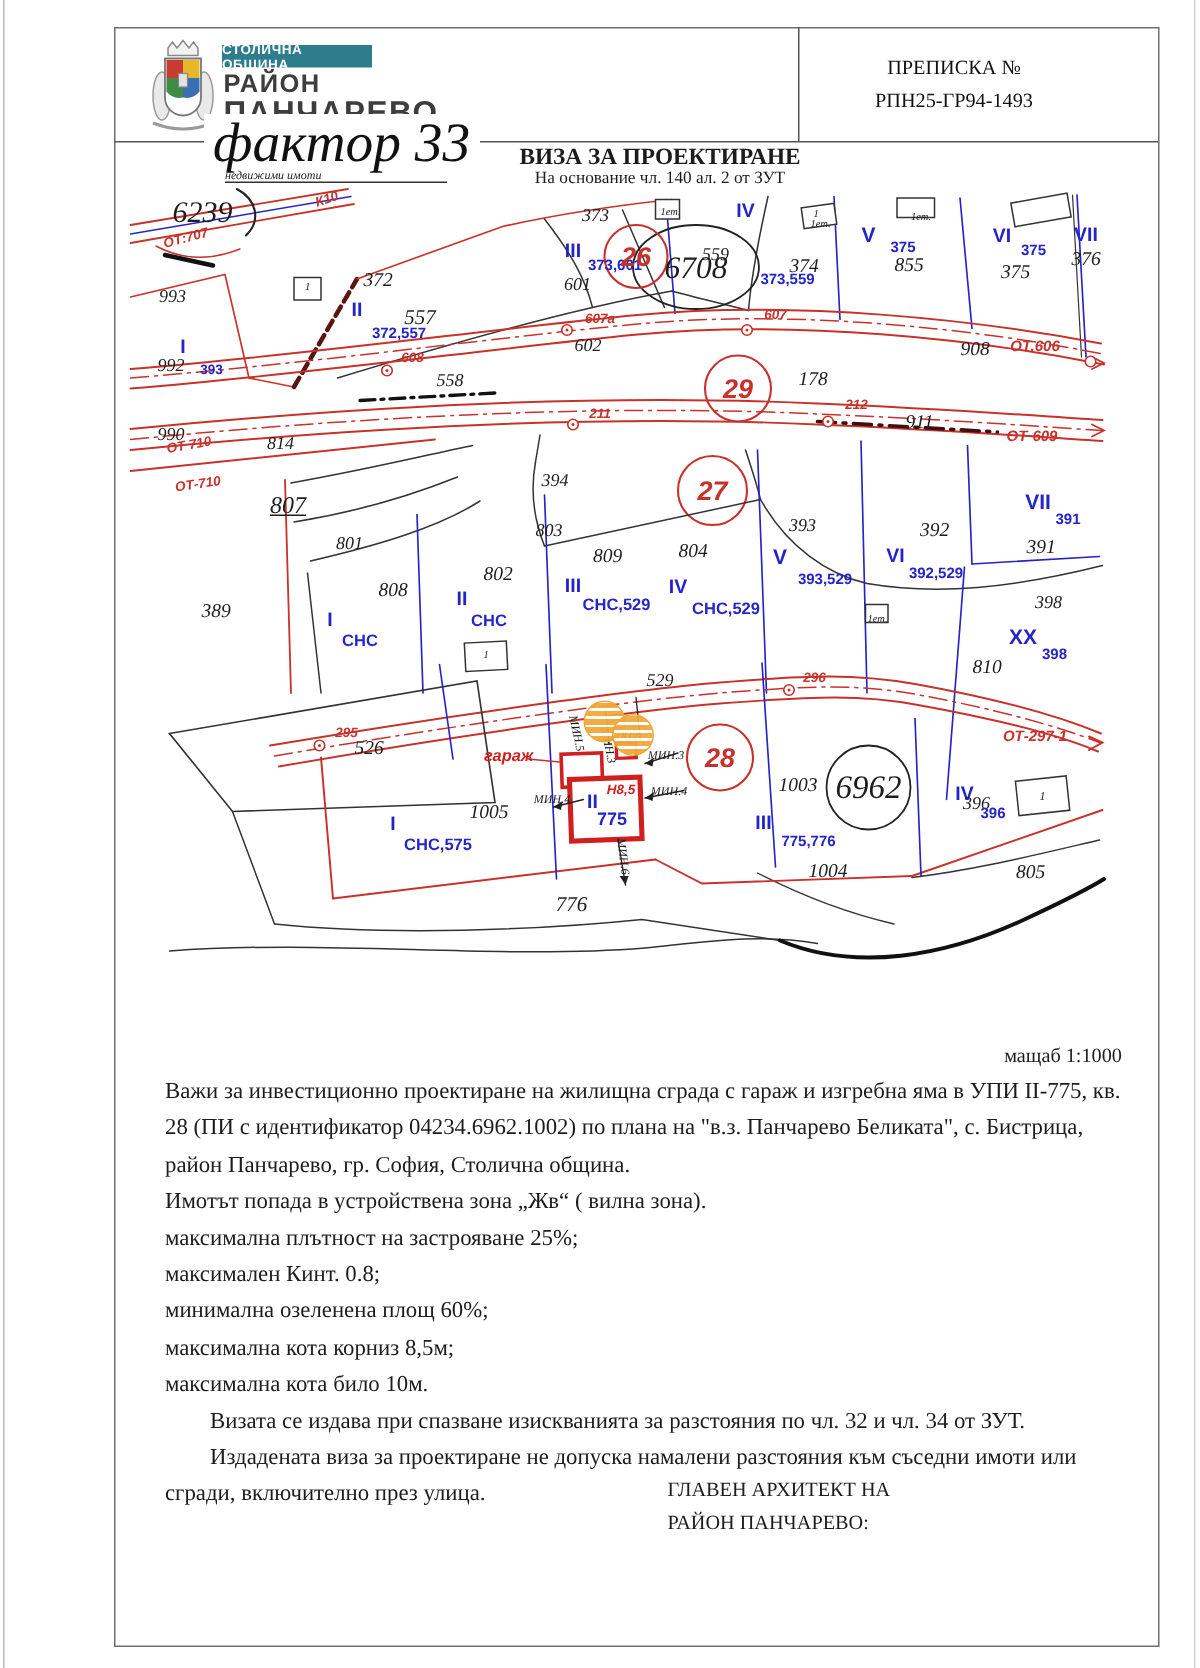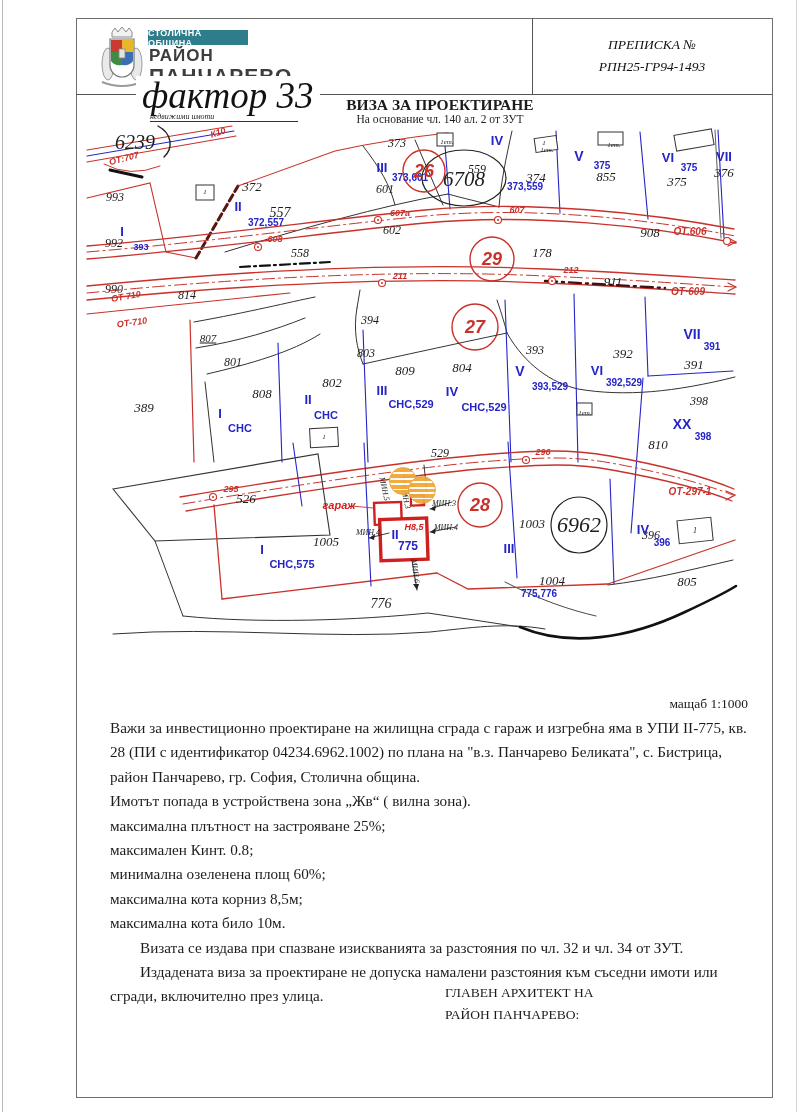--- a/index.html
+++ b/index.html
@@ -17,22 +17,22 @@
             color:#fff;font-family:"Liberation Sans",sans-serif;font-size:9px;font-weight:700;
             display:flex;align-items:center;justify-content:center;letter-spacing:.4px;}
   .org-l1{position:absolute;left:149px;top:46px;font-family:"Liberation Sans",sans-serif;
           font-weight:700;font-size:17px;color:#3d3d3d;letter-spacing:1px;}
   .org-l2{position:absolute;left:149px;top:64px;font-family:"Liberation Sans",sans-serif;
           font-weight:700;font-size:21px;color:#3d3d3d;letter-spacing:1px;}
   .watermark{position:absolute;left:136px;top:76px;font-style:italic;font-size:37px;
              color:#111;background:#fff;padding:0 6px;line-height:40px;z-index:6;}
   .watermark-sub{position:absolute;left:150px;top:112px;font-style:italic;font-size:8px;color:#222;
                  border-bottom:1px solid #333;width:148px;z-index:6;}
-  .case-box{position:absolute;left:532px;top:18px;width:240px;height:76px;
-            display:flex;flex-direction:column;align-items:center;justify-content:center;gap:6px;font-style:italic;}
+  .case-box{position:absolute;left:516px;top:18px;width:240px;height:76px;
+            display:flex;flex-direction:column;align-items:center;justify-content:center;gap:6px;}
   .case-box div{font-size:13.5px;color:#111;}
 
   .doc-title{position:absolute;left:240px;top:96px;width:400px;text-align:center;
              font-weight:700;font-size:15.5px;z-index:5;}
   .doc-subtitle{position:absolute;left:240px;top:113px;width:400px;text-align:center;
                 font-size:11.5px;z-index:5;}
 
   
   #mapsvg{position:absolute;left:0;top:0;width:800px;height:1112px;pointer-events:none;}
   #maplabels{position:absolute;left:0;top:0;width:800px;height:1112px;pointer-events:none;}
@@ -281,21 +281,21 @@
       <div class="maplbl blk" style="left: 724px; top: 172px; font-size: 13px; transform: translate(-50%, -50%);">376</div>
       <div class="maplbl red" style="left: 517px; top: 210px; font-size: 9px; transform: translate(-50%, -50%);">607</div>
       <div class="maplbl blk" style="left: 650px; top: 232px; font-size: 13px; transform: translate(-50%, -50%);">908</div>
       <div class="maplbl red" style="left: 690px; top: 232px; font-size: 10px; transform: translate(-50%, -50%);">ОТ.606</div>
       <div class="maplbl red" style="left: 492px; top: 259px; font-size: 18px; transform: translate(-50%, -50%);">29</div>
       <div class="maplbl blk" style="left: 542px; top: 252px; font-size: 13px; transform: translate(-50%, -50%);">178</div>
       <div class="maplbl red" style="left: 571px; top: 270px; font-size: 9px; transform: translate(-50%, -50%);">212</div>
       <div class="maplbl red" style="left: 400px; top: 276px; font-size: 9px; transform: translate(-50%, -50%);">211</div>
       <div class="maplbl blk" style="left: 613px; top: 281px; font-size: 13px; transform: translate(-50%, -50%); text-align: center;">911</div>
       <div class="maplbl red" style="left: 688px; top: 292px; font-size: 10px; transform: translate(-50%, -50%);">ОТ·609</div>
-      <div class="maplbl blk" style="left: 208px; top: 338px; font-size: 11px; transform: translate(-50%, -50%); text-decoration: underline;">807</div>
+      <div class="maplbl blk" style="left: 192px; top: 338px; font-size: 16px; transform: translate(-50%, -50%); text-decoration: underline;">807</div>
       <div class="maplbl blk" style="left: 233px; top: 362px; font-size: 12px; transform: translate(-50%, -50%);">801</div>
       <div class="maplbl blk" style="left: 262px; top: 393px; font-size: 13px; transform: translate(-50%, -50%);">808</div>
       <div class="maplbl blk" style="left: 144px; top: 407px; font-size: 13px; transform: translate(-50%, -50%);">389</div>
       <div class="maplbl blu" style="left: 220px; top: 413px; font-size: 13px; transform: translate(-50%, -50%);">I</div>
       <div class="maplbl blu" style="left: 240px; top: 428px; font-size: 11px; transform: translate(-50%, -50%);">СНС</div>
       <div class="maplbl blk" style="left: 332px; top: 382px; font-size: 13px; transform: translate(-50%, -50%);">802</div>
       <div class="maplbl blu" style="left: 308px; top: 399px; font-size: 13px; transform: translate(-50%, -50%);">II</div>
       <div class="maplbl blu" style="left: 326px; top: 415px; font-size: 11px; transform: translate(-50%, -50%);">СНС</div>
       <div class="maplbl blk" style="left: 324px; top: 437px; font-size: 7px; transform: translate(-50%, -50%);">1</div>
       <div class="maplbl blk" style="left: 370px; top: 320px; font-size: 12px; transform: translate(-50%, -50%);">394</div>
@@ -337,21 +337,21 @@
       <div class="maplbl redb" style="left: 414px; top: 527px; font-size: 9px; transform: translate(-50%, -50%);">Н8,5</div>
       <div class="maplbl blu" style="left: 408px; top: 546px; font-size: 12px; transform: translate(-50%, -50%);">775</div>
       <div class="maplbl red" style="left: 480px; top: 505px; font-size: 18px; transform: translate(-50%, -50%);">28</div>
       <div class="maplbl blk" style="left: 532px; top: 523px; font-size: 13px; transform: translate(-50%, -50%);">1003</div>
       <div class="maplbl blk" style="left: 579px; top: 525px; font-size: 22px; transform: translate(-50%, -50%);">6962</div>
       <div class="maplbl blu" style="left: 643px; top: 529px; font-size: 13px; transform: translate(-50%, -50%);">IV</div>
       <div class="maplbl blk" style="left: 651px; top: 535px; font-size: 12px; transform: translate(-50%, -50%);">396</div>
       <div class="maplbl blu" style="left: 662px; top: 543px; font-size: 10px; transform: translate(-50%, -50%);">396</div>
       <div class="maplbl blk" style="left: 695px; top: 531px; font-size: 8px; transform: translate(-50%, -50%);">1</div>
       <div class="maplbl blu" style="left: 509px; top: 548px; font-size: 13px; transform: translate(-50%, -50%);">III</div>
-      <div class="maplbl blu" style="left: 539px; top: 562px; font-size: 10px; transform: translate(-50%, -50%); margin-top: 32px;">775,776</div>
+      <div class="maplbl blu" style="left: 539px; top: 562px; font-size: 10px; transform: translate(-50%, -50%);">775,776</div>
       <div class="maplbl blk" style="left: 552px; top: 580px; font-size: 13px; transform: translate(-50%, -50%);">1004</div>
       <div class="maplbl blk" style="left: 687px; top: 581px; font-size: 13px; transform: translate(-50%, -50%);">805</div>
       <div class="maplbl red" style="left: 690px; top: 492px; font-size: 10px; transform: translate(-50%, -50%);">ОТ-297-1</div>
       <div class="maplbl blk" style="left: 326px; top: 541px; font-size: 13px; transform: translate(-50%, -50%);">1005</div>
       <div class="maplbl blu" style="left: 262px; top: 549px; font-size: 13px; transform: translate(-50%, -50%);">I</div>
       <div class="maplbl blu" style="left: 292px; top: 564px; font-size: 11px; transform: translate(-50%, -50%);">СНС,575</div>
       <div class="maplbl blk" style="left: 381px; top: 604px; font-size: 14px; transform: translate(-50%, -50%);">776</div>
     </div>
 
   <div class="blob" style="left:389px;top:467px;width:26px;height:26px;"></div>

